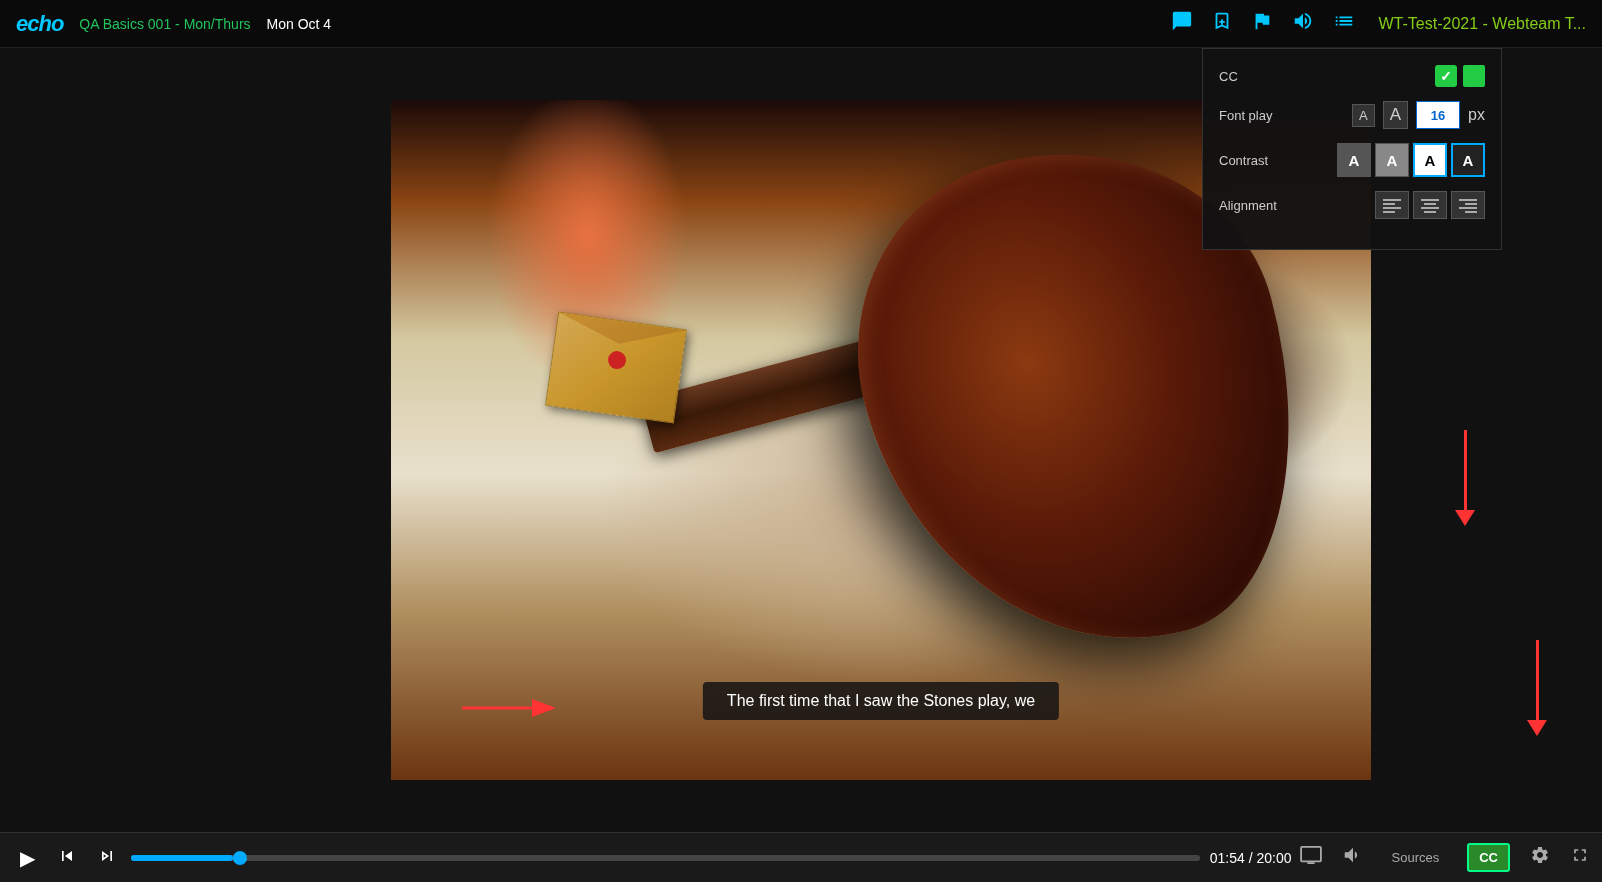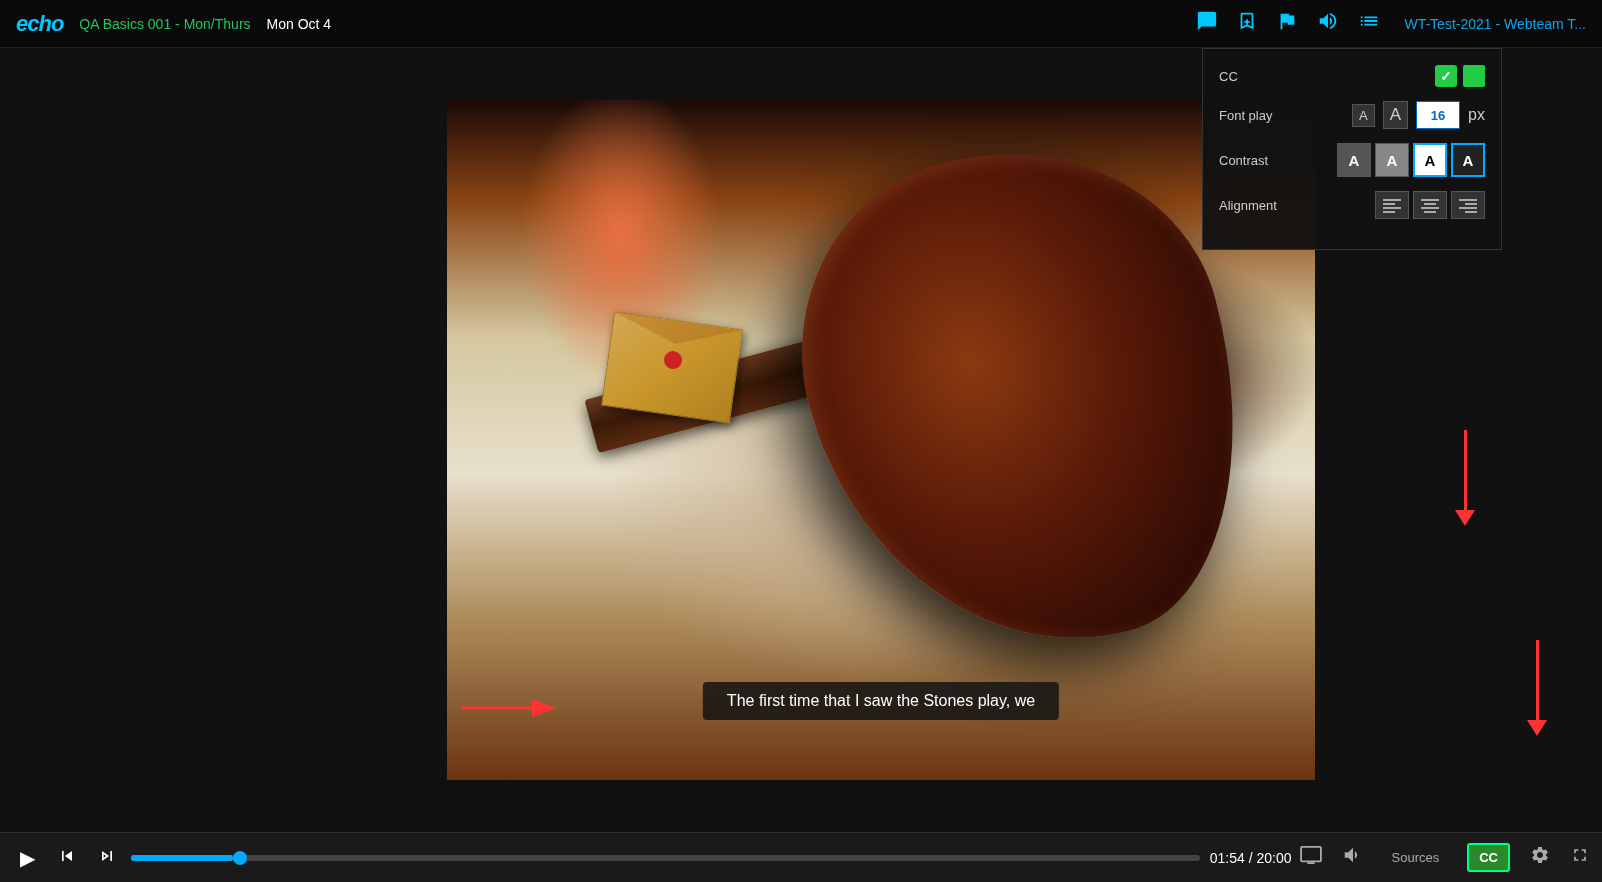--- a/index.html
+++ b/index.html
@@ -46,41 +46,41 @@
       display: flex;
       gap: 18px;
       align-items: center;
     }
     .top-bar-icon {
       color: #00c8ff;
       font-size: 18px;
       cursor: pointer;
     }
     .top-bar-course {
-      color: #0ea5e9;
-      font-size: 14px;
+      color: #84cc16;
+      font-size: 16px;
       margin-left: 8px;
     }
 
     
     .video-container {
       position: absolute;
       top: 48px;
       left: 0;
       right: 0;
       bottom: 50px;
       background: #111;
       display: flex;
       align-items: center;
       justify-content: center;
     }
 
     .video-frame {
       position: relative;
-      width: 868px;
+      width: 980px;
       height: 680px;
       margin-left: 160px;
       background: #000;
       overflow: hidden;
     }
 
     
     .video-content {
       width: 100%;
       height: 100%;

